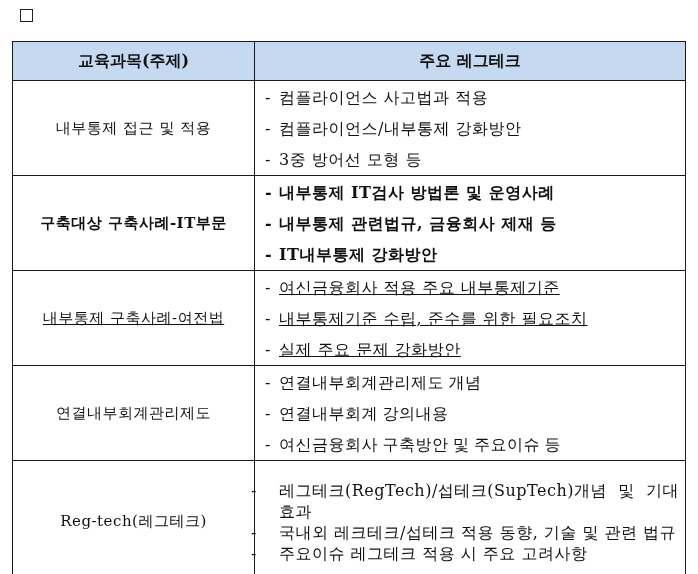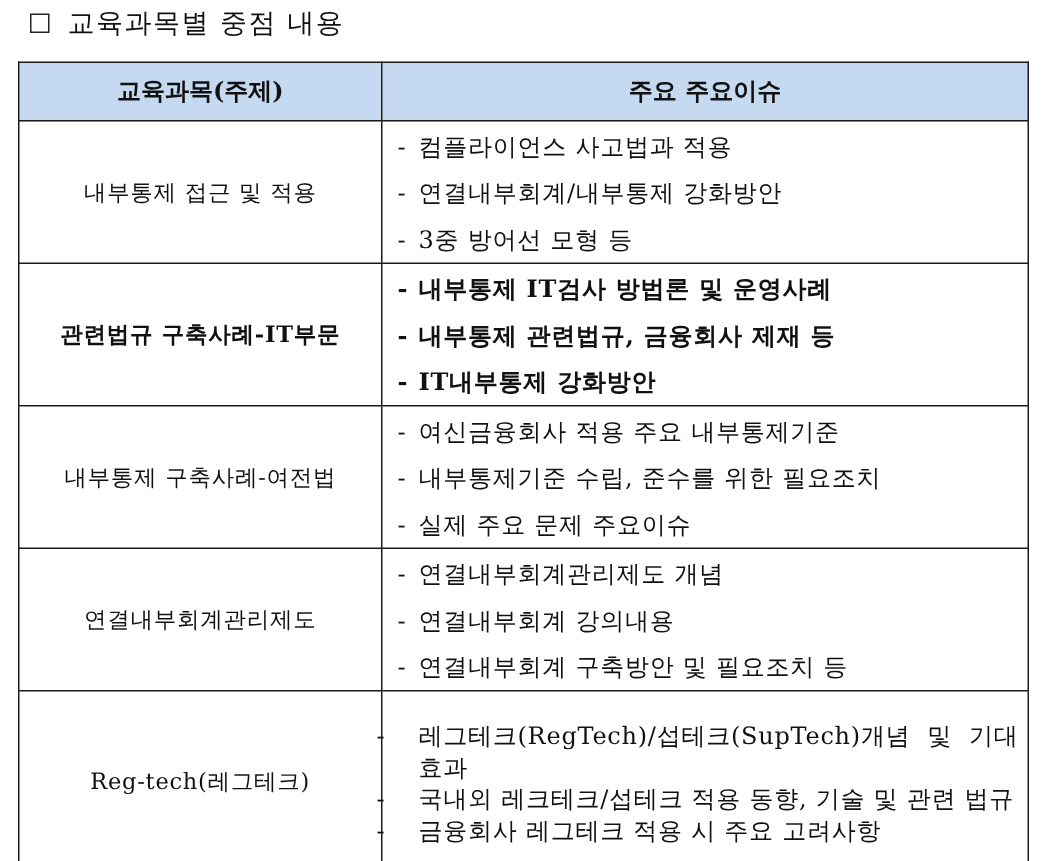--- a/index.html
+++ b/index.html
@@ -37,78 +37,77 @@
     font-size: 16px; line-height: 31px; letter-spacing: 0.5px;
     white-space: nowrap;
   }
   .item.wrap {
     white-space: normal; line-height: 21px; padding-left: 14px; text-indent: -14px;
     text-align: justify;
   }
   .dash { display: inline-block; width: 14px; }
   tr.r1 td { height: 91px; }
   tr.r2 td { height: 91px; font-weight: bold; }
-  tr.r3 td { height: 91px; }
-  tr.r4 td { height: 91px; }
+  tr.r3 td { height: 91px; text-decoration: underline; }
+  tr.r4 td { height: 91px; font-family: Liberation Serif, serif; }
   tr.r5 td { height: 120px; }
 </style>
 </head>
 <body>
 
 <div class="title">
   <span class="box"></span>
-  <span>교육과목별 중점 내용</span>
 </div>
 
 <table>
   <colgroup>
       <col class="c1">
       <col class="c2">
     </colgroup>
   <thead>
     <tr>
       <th>교육과목(주제)</th>
-      <th>주요 주요이슈</th>
+      <th>주요 레그테크</th>
     </tr>
   </thead>
   <tbody>
     <tr class="r1">
       <td class="subject">내부통제 접근 및 적용</td>
       <td class="content">
         <div class="item"><span class="dash">-</span><span>컴플라이언스 사고법과 적용</span></div>
-        <div class="item"><span class="dash">-</span><span>연결내부회계/내부통제 강화방안</span></div>
+        <div class="item"><span class="dash">-</span><span>컴플라이언스/내부통제 강화방안</span></div>
         <div class="item"><span class="dash">-</span><span>3중 방어선 모형 등</span></div>
       </td>
     </tr>
     <tr class="r2">
-      <td class="subject">관련법규 구축사례-IT부문</td>
+      <td class="subject">구축대상 구축사례-IT부문</td>
       <td class="content">
         <div class="item"><span class="dash">-</span><span>내부통제 IT검사 방법론 및 운영사례</span></div>
         <div class="item"><span class="dash">-</span><span>내부통제 관련법규, 금융회사 제재 등</span></div>
         <div class="item"><span class="dash">-</span><span>IT내부통제 강화방안</span></div>
       </td>
     </tr>
     <tr class="r3">
       <td class="subject">내부통제 구축사례-여전법</td>
       <td class="content">
         <div class="item"><span class="dash">-</span><span>여신금융회사 적용 주요 내부통제기준</span></div>
         <div class="item"><span class="dash">-</span><span>내부통제기준 수립, 준수를 위한 필요조치</span></div>
-        <div class="item"><span class="dash">-</span><span>실제 주요 문제 주요이슈</span></div>
+        <div class="item"><span class="dash">-</span><span>실제 주요 문제 강화방안</span></div>
       </td>
     </tr>
     <tr class="r4">
       <td class="subject">연결내부회계관리제도</td>
       <td class="content">
         <div class="item"><span class="dash">-</span><span>연결내부회계관리제도 개념</span></div>
         <div class="item"><span class="dash">-</span><span>연결내부회계 강의내용</span></div>
-        <div class="item"><span class="dash">-</span><span>연결내부회계 구축방안 및 필요조치 등</span></div>
+        <div class="item"><span class="dash">-</span><span>여신금융회사 구축방안 및 주요이슈 등</span></div>
       </td>
     </tr>
     <tr class="r5">
       <td class="subject">Reg-tech(레그테크)</td>
       <td class="content">
         <div class="item wrap"><span class="dash">-</span><span>레그테크(RegTech)/섭테크(SupTech)개념 및 기대효과</span></div>
         <div class="item wrap"><span class="dash">-</span><span>국내외 레크테크/섭테크 적용 동향, 기술 및 관련 법규</span></div>
-        <div class="item wrap"><span class="dash">-</span><span>금융회사 레그테크 적용 시 주요 고려사항</span></div>
+        <div class="item wrap"><span class="dash">-</span><span>주요이슈 레그테크 적용 시 주요 고려사항</span></div>
       </td>
     </tr>
   </tbody>
 </table>
 
 </body></html>

